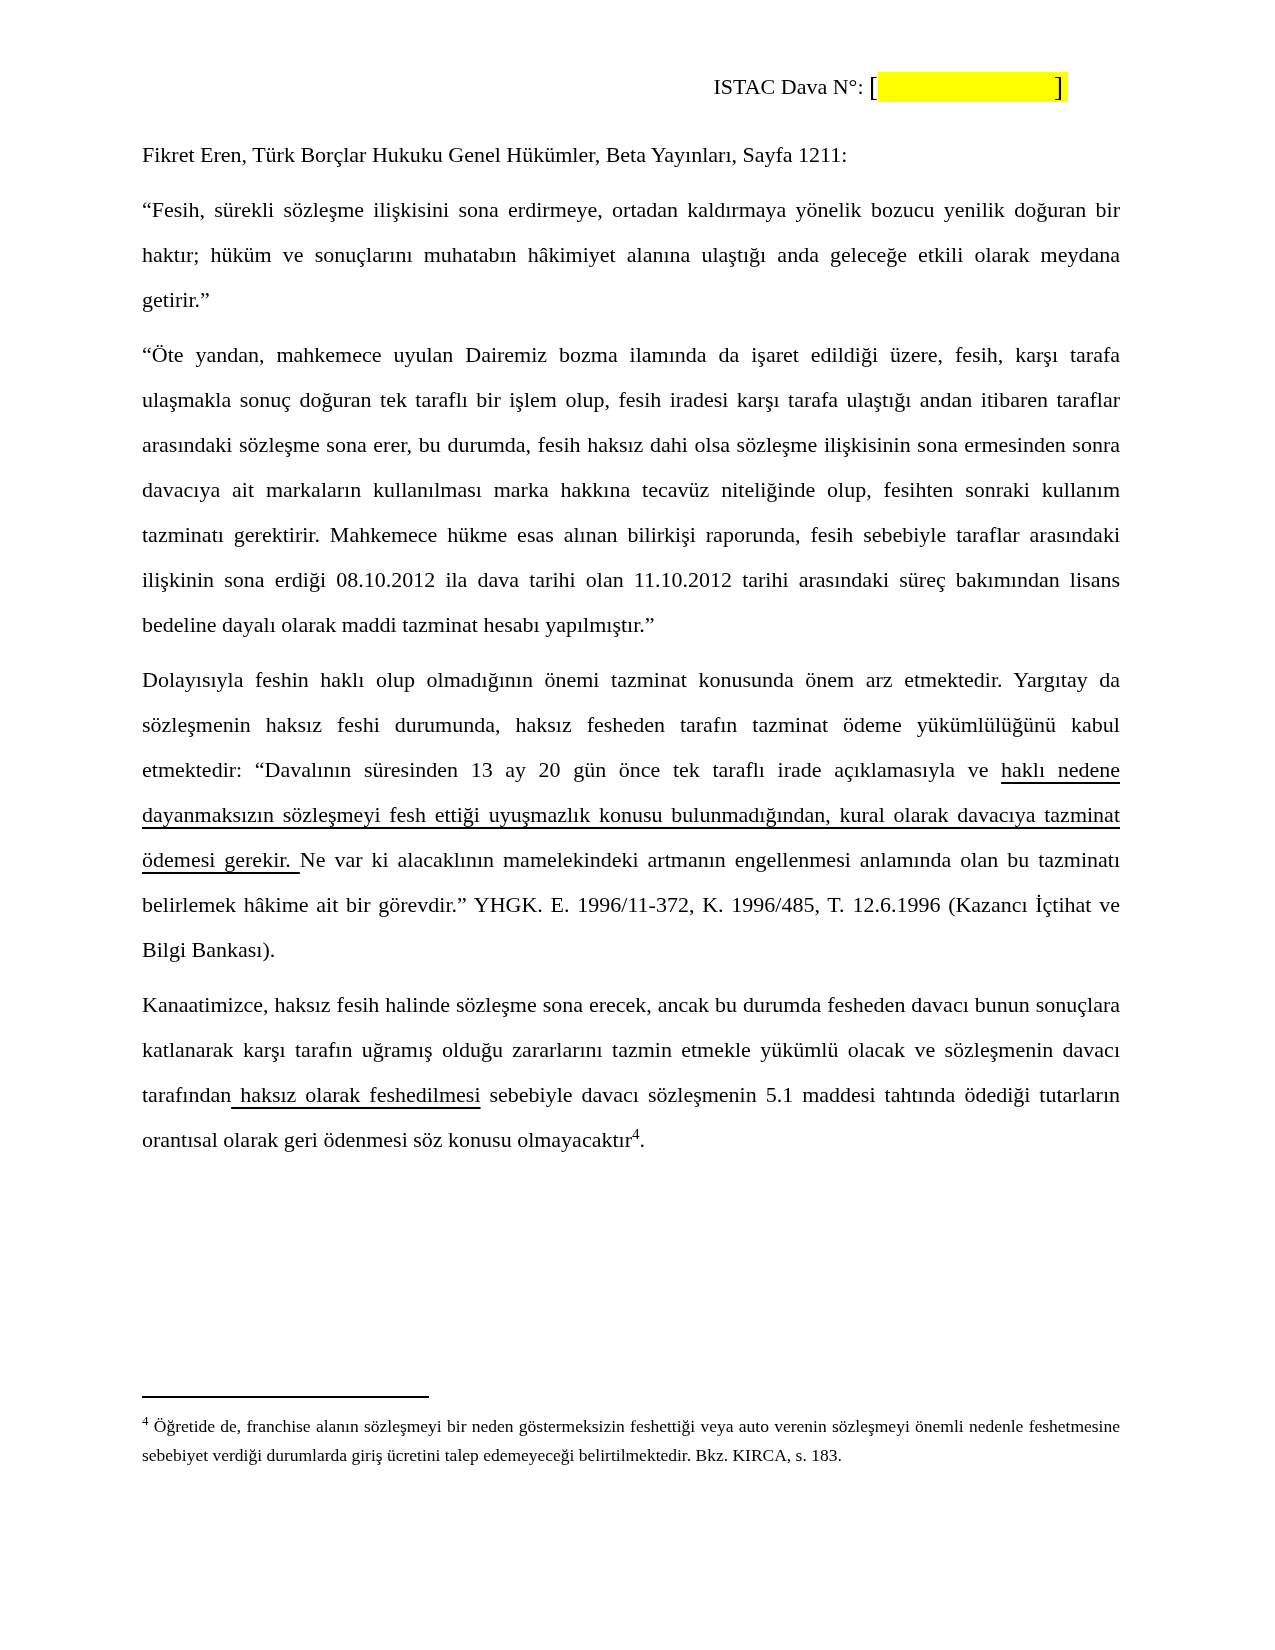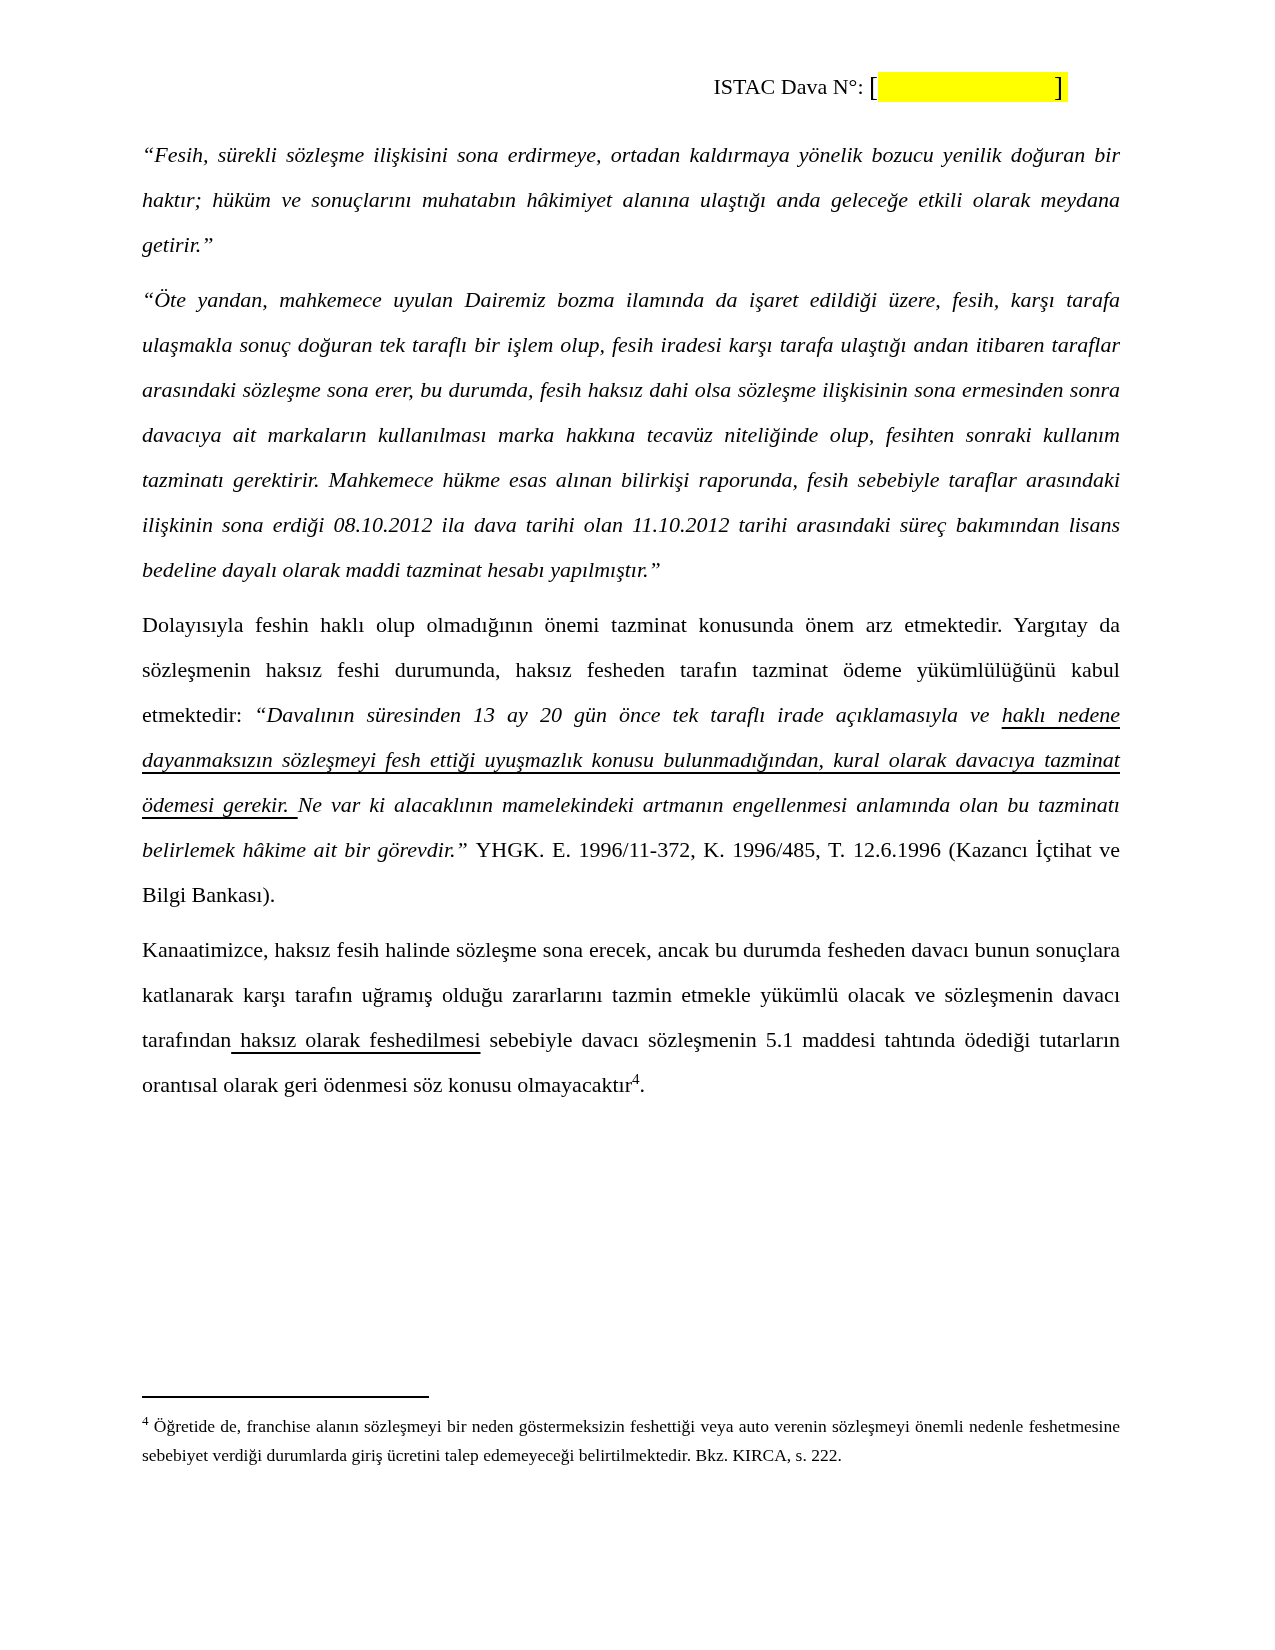--- a/index.html
+++ b/index.html
@@ -37,21 +37,21 @@
     text-align: right;
     padding-right: 5px;
     vertical-align: baseline;
   }
   .body-par {
     font-size: 22px;
     line-height: 45px;
     text-align: justify;
     margin-bottom: 10px;
   }
-  .it { font-style: italic; }
+  .it { }
   .ul { text-decoration: underline; text-underline-offset: 5px; }
   sup {
     font-size: 15px;
     line-height: 0;
     vertical-align: super;
   }
   .footnote {
     position: absolute;
     left: 142px;
     right: 155px;
@@ -70,28 +70,29 @@
   .fn-text sup { font-size: 13px; }
 </style>
 </head>
 <body>
 
 <div class="page">
 
   <div class="header-line"><span>ISTAC Dava N°: </span><span class="bracket">[</span><span class="hl-box"><span class="bracket">]</span></span></div>
 
 
+  <p class="body-par">Fikret Eren, Türk Borçlar Hukuku Genel Hükümler, Beta Yayınları, Sayfa 1211:</p>
 
   <p class="body-par it">“Fesih, sürekli sözleşme ilişkisini sona erdirmeye, ortadan kaldırmaya yönelik bozucu yenilik doğuran bir haktır; hüküm ve sonuçlarını muhatabın hâkimiyet alanına ulaştığı anda geleceğe etkili olarak meydana getirir.”</p>
 
 
   <p class="body-par it">“Öte yandan, mahkemece uyulan Dairemiz bozma ilamında da işaret edildiği üzere, fesih, karşı tarafa ulaşmakla sonuç doğuran tek taraflı bir işlem olup, fesih iradesi karşı tarafa ulaştığı andan itibaren taraflar arasındaki sözleşme sona erer, bu durumda, fesih haksız dahi olsa sözleşme ilişkisinin sona ermesinden sonra davacıya ait markaların kullanılması marka hakkına tecavüz niteliğinde olup, fesihten sonraki kullanım tazminatı gerektirir. Mahkemece hükme esas alınan bilirkişi raporunda, fesih sebebiyle taraflar arasındaki ilişkinin sona erdiği 08.10.2012 ila dava tarihi olan 11.10.2012 tarihi arasındaki süreç bakımından lisans bedeline dayalı olarak maddi tazminat hesabı yapılmıştır.”</p>
 
   <p class="body-par"><span>Dolayısıyla feshin haklı olup olmadığının önemi tazminat konusunda önem arz etmektedir. Yargıtay da sözleşmenin haksız feshi durumunda, haksız fesheden tarafın tazminat ödeme yükümlülüğünü kabul etmektedir: </span><span class="it">“Davalının süresinden 13 ay 20 gün önce tek taraflı irade açıklamasıyla ve </span><span class="it ul">haklı nedene dayanmaksızın sözleşmeyi fesh ettiği uyuşmazlık konusu bulunmadığından, kural olarak davacıya tazminat ödemesi gerekir. </span><span class="it">Ne var ki alacaklının mamelekindeki artmanın engellenmesi anlamında olan bu tazminatı belirlemek hâkime ait bir görevdir.” </span><span>YHGK. E. 1996/11-372, K. 1996/485, T. 12.6.1996 (Kazancı İçtihat ve Bilgi Bankası).</span></p>
 
   <p class="body-par"><span>Kanaatimizce, haksız fesih halinde sözleşme sona erecek, ancak bu durumda fesheden davacı bunun sonuçlara katlanarak karşı tarafın uğramış olduğu zararlarını tazmin etmekle yükümlü olacak ve sözleşmenin davacı tarafından</span><span class="ul"> haksız olarak feshedilmesi</span><span> sebebiyle davacı sözleşmenin 5.1 maddesi tahtında ödediği tutarların orantısal olarak geri ödenmesi söz konusu olmayacaktır</span><sup>4</sup><span>.</span></p>
 
   <div class="footnote">
     <div class="fn-rule"></div>
-    <p class="fn-text"><sup>4</sup><span> Öğretide de, franchise alanın sözleşmeyi bir neden göstermeksizin feshettiği veya auto verenin sözleşmeyi önemli nedenle feshetmesine sebebiyet verdiği durumlarda giriş ücretini talep edemeyeceği belirtilmektedir. Bkz. KIRCA, s. 222.</span></p>
+    <p class="fn-text"><sup>4</sup><span> Öğretide de, franchise alanın sözleşmeyi bir neden göstermeksizin feshettiği veya auto verenin sözleşmeyi önemli nedenle feshetmesine sebebiyet verdiği durumlarda giriş ücretini talep edemeyeceği belirtilmektedir. Bkz. KIRCA, s. 183.</span></p>
   </div>
 
 </div>
 
 </body></html>

